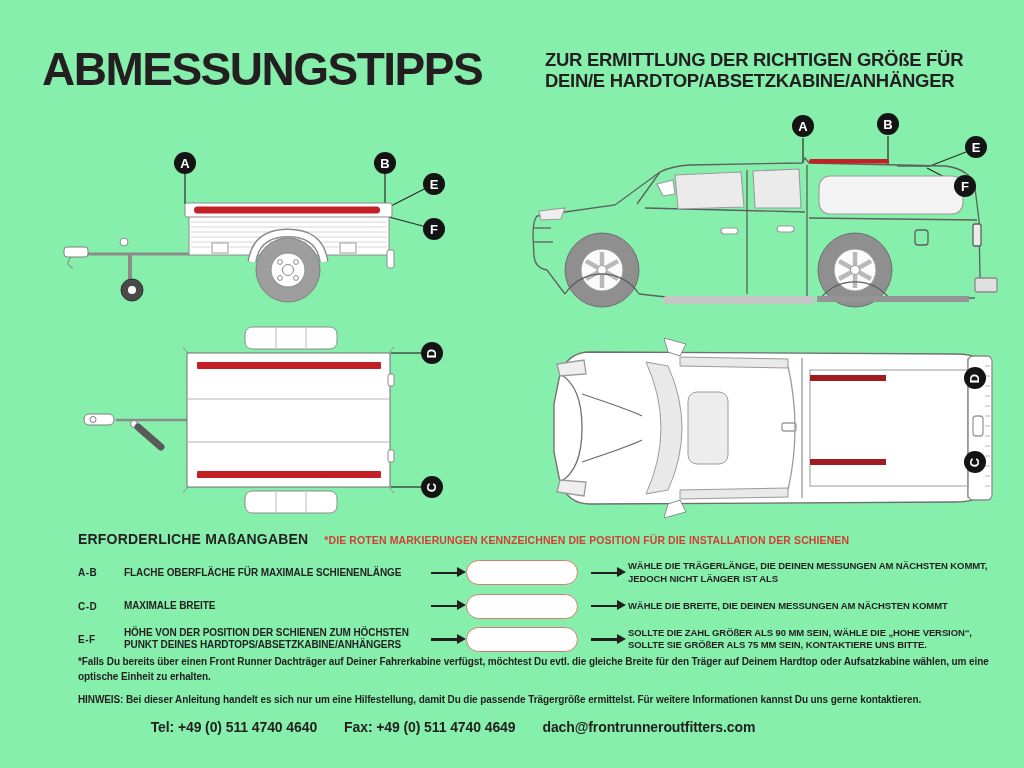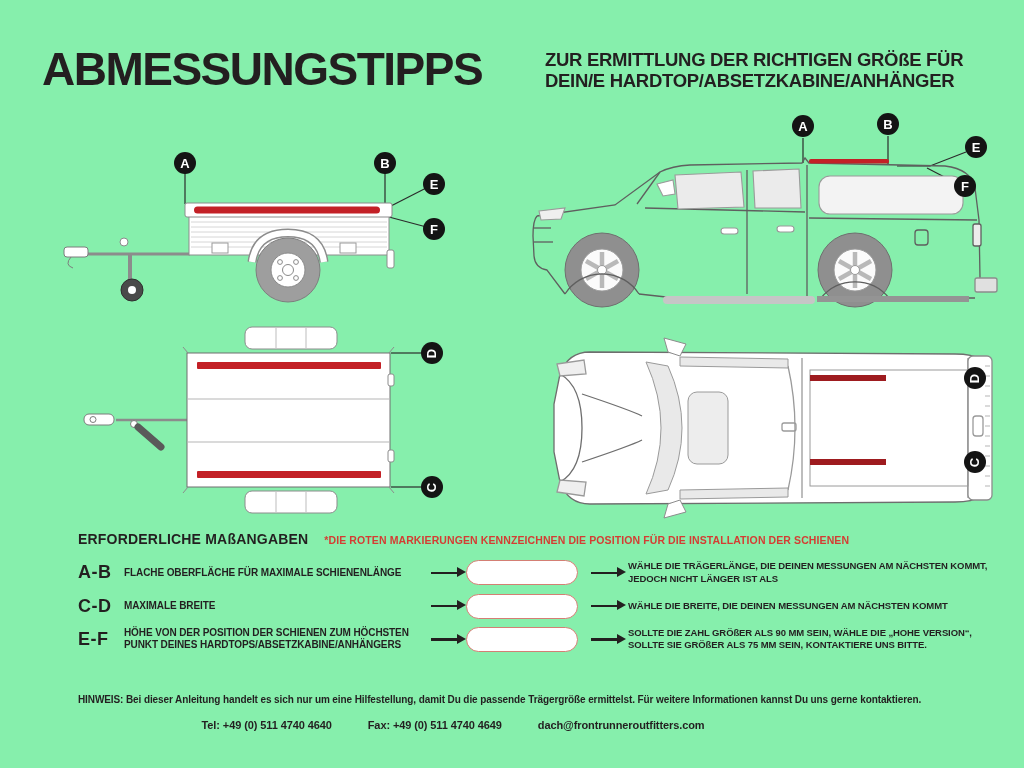--- a/index.html
+++ b/index.html
@@ -16,33 +16,33 @@
   .marker{position:absolute;width:22px;height:22px;border-radius:50%;
           background:var(--marker-bg,#141414);color:#fff;display:flex;align-items:center;justify-content:center;
           font-size:13px;font-weight:bold;line-height:1}
   .marker.rot span{display:block;transform:rotate(-90deg)}
 
   .measure{position:absolute;left:78px;top:531px;width:916px}
   .m-head{display:flex;gap:16px;align-items:baseline;margin-bottom:13px;white-space:nowrap}
   .m-head .h-black{font-size:14px;font-weight:bold;letter-spacing:.2px}
   .m-head .h-red{font-size:10.5px;font-weight:bold;color:var(--red-text,#d43d33);letter-spacing:.1px}
   .m-grid{display:grid;grid-template-columns:46px 300px 40px 116px 48px 1fr;row-gap:8px;align-items:center}
-  .m-key{font-size:18px;font-weight:bold;letter-spacing:.5px}
+  .m-key{font-size:10px;font-weight:bold;letter-spacing:.5px}
   .m-desc{font-size:10px;font-weight:bold;line-height:1.25;padding-right:10px;letter-spacing:-0.1px}
   .m-right{font-size:9.5px;font-weight:bold;line-height:1.35;letter-spacing:-0.1px}
   .arrow{width:27px;height:2.6px;background:var(--ink,#231f20);position:relative;justify-self:center}
   .arrow:after{content:"";position:absolute;right:-8px;top:-4.4px;
                border-left:9px solid var(--ink,#231f20);border-top:5.7px solid transparent;border-bottom:5.7px solid transparent}
   .oval{width:112px;height:25px;border:1.6px solid var(--oval-stroke,#d47f74);border-radius:13px;justify-self:center;background:#fff}
 
   .note{position:absolute;left:78px;width:916px;font-size:10px;font-weight:bold;line-height:1.45;letter-spacing:-0.1px}
   .footnote{top:655px}
   .hinweis{top:693px}
-  .contact{position:absolute;left:0;top:719px;width:906px;display:flex;justify-content:center;gap:36px;
-           font-size:11px;font-weight:bold;letter-spacing:-0.1px}
+  .contact{position:absolute;left:0;top:719px;width:906px;display:flex;justify-content:center;gap:27px;
+           font-size:14px;font-weight:bold;letter-spacing:-0.1px}
 </style>
 </head>
 <body>
 
 <div class="page">
 
   <div class="abs title">ABMESSUNGSTIPPS</div>
   <div class="abs subtitle">
     <div>ZUR ERMITTLUNG DER RICHTIGEN GRÖßE FÜR</div>
     <div>DEIN/E HARDTOP/ABSETZKABINE/ANHÄNGER</div>
@@ -307,20 +307,21 @@
 
       <div class="m-key">E-F</div>
       <div class="m-desc">HÖHE VON DER POSITION DER SCHIENEN ZUM HÖCHSTEN PUNKT DEINES HARDTOPS/ABSETZKABINE/ANHÄNGERS</div>
       <div class="arrow"></div>
       <div class="oval"></div>
       <div class="arrow"></div>
       <div class="m-right">SOLLTE DIE ZAHL GRÖßER ALS 90 MM SEIN, WÄHLE DIE „HOHE VERSION“, SOLLTE SIE GRÖßER ALS 75 MM SEIN, KONTAKTIERE UNS BITTE.</div>
     </div>
   </div>
 
+  <div class="abs note footnote">*Falls Du bereits über einen Front Runner Dachträger auf Deiner Fahrerkabine verfügst, möchtest Du evtl. die gleiche Breite für den Träger auf Deinem Hardtop oder Aufsatzkabine wählen, um eine optische Einheit zu erhalten.</div>
   <div class="abs note hinweis">HINWEIS: Bei dieser Anleitung handelt es sich nur um eine Hilfestellung, damit Du die passende Trägergröße ermittelst. Für weitere Informationen kannst Du uns gerne kontaktieren.</div>
 
   <div class="contact">
     <span>Tel: +49 (0) 511 4740 4640</span>
     <span>Fax: +49 (0) 511 4740 4649</span>
     <span>dach@frontrunneroutfitters.com</span>
   </div>
 
 </div>
 

